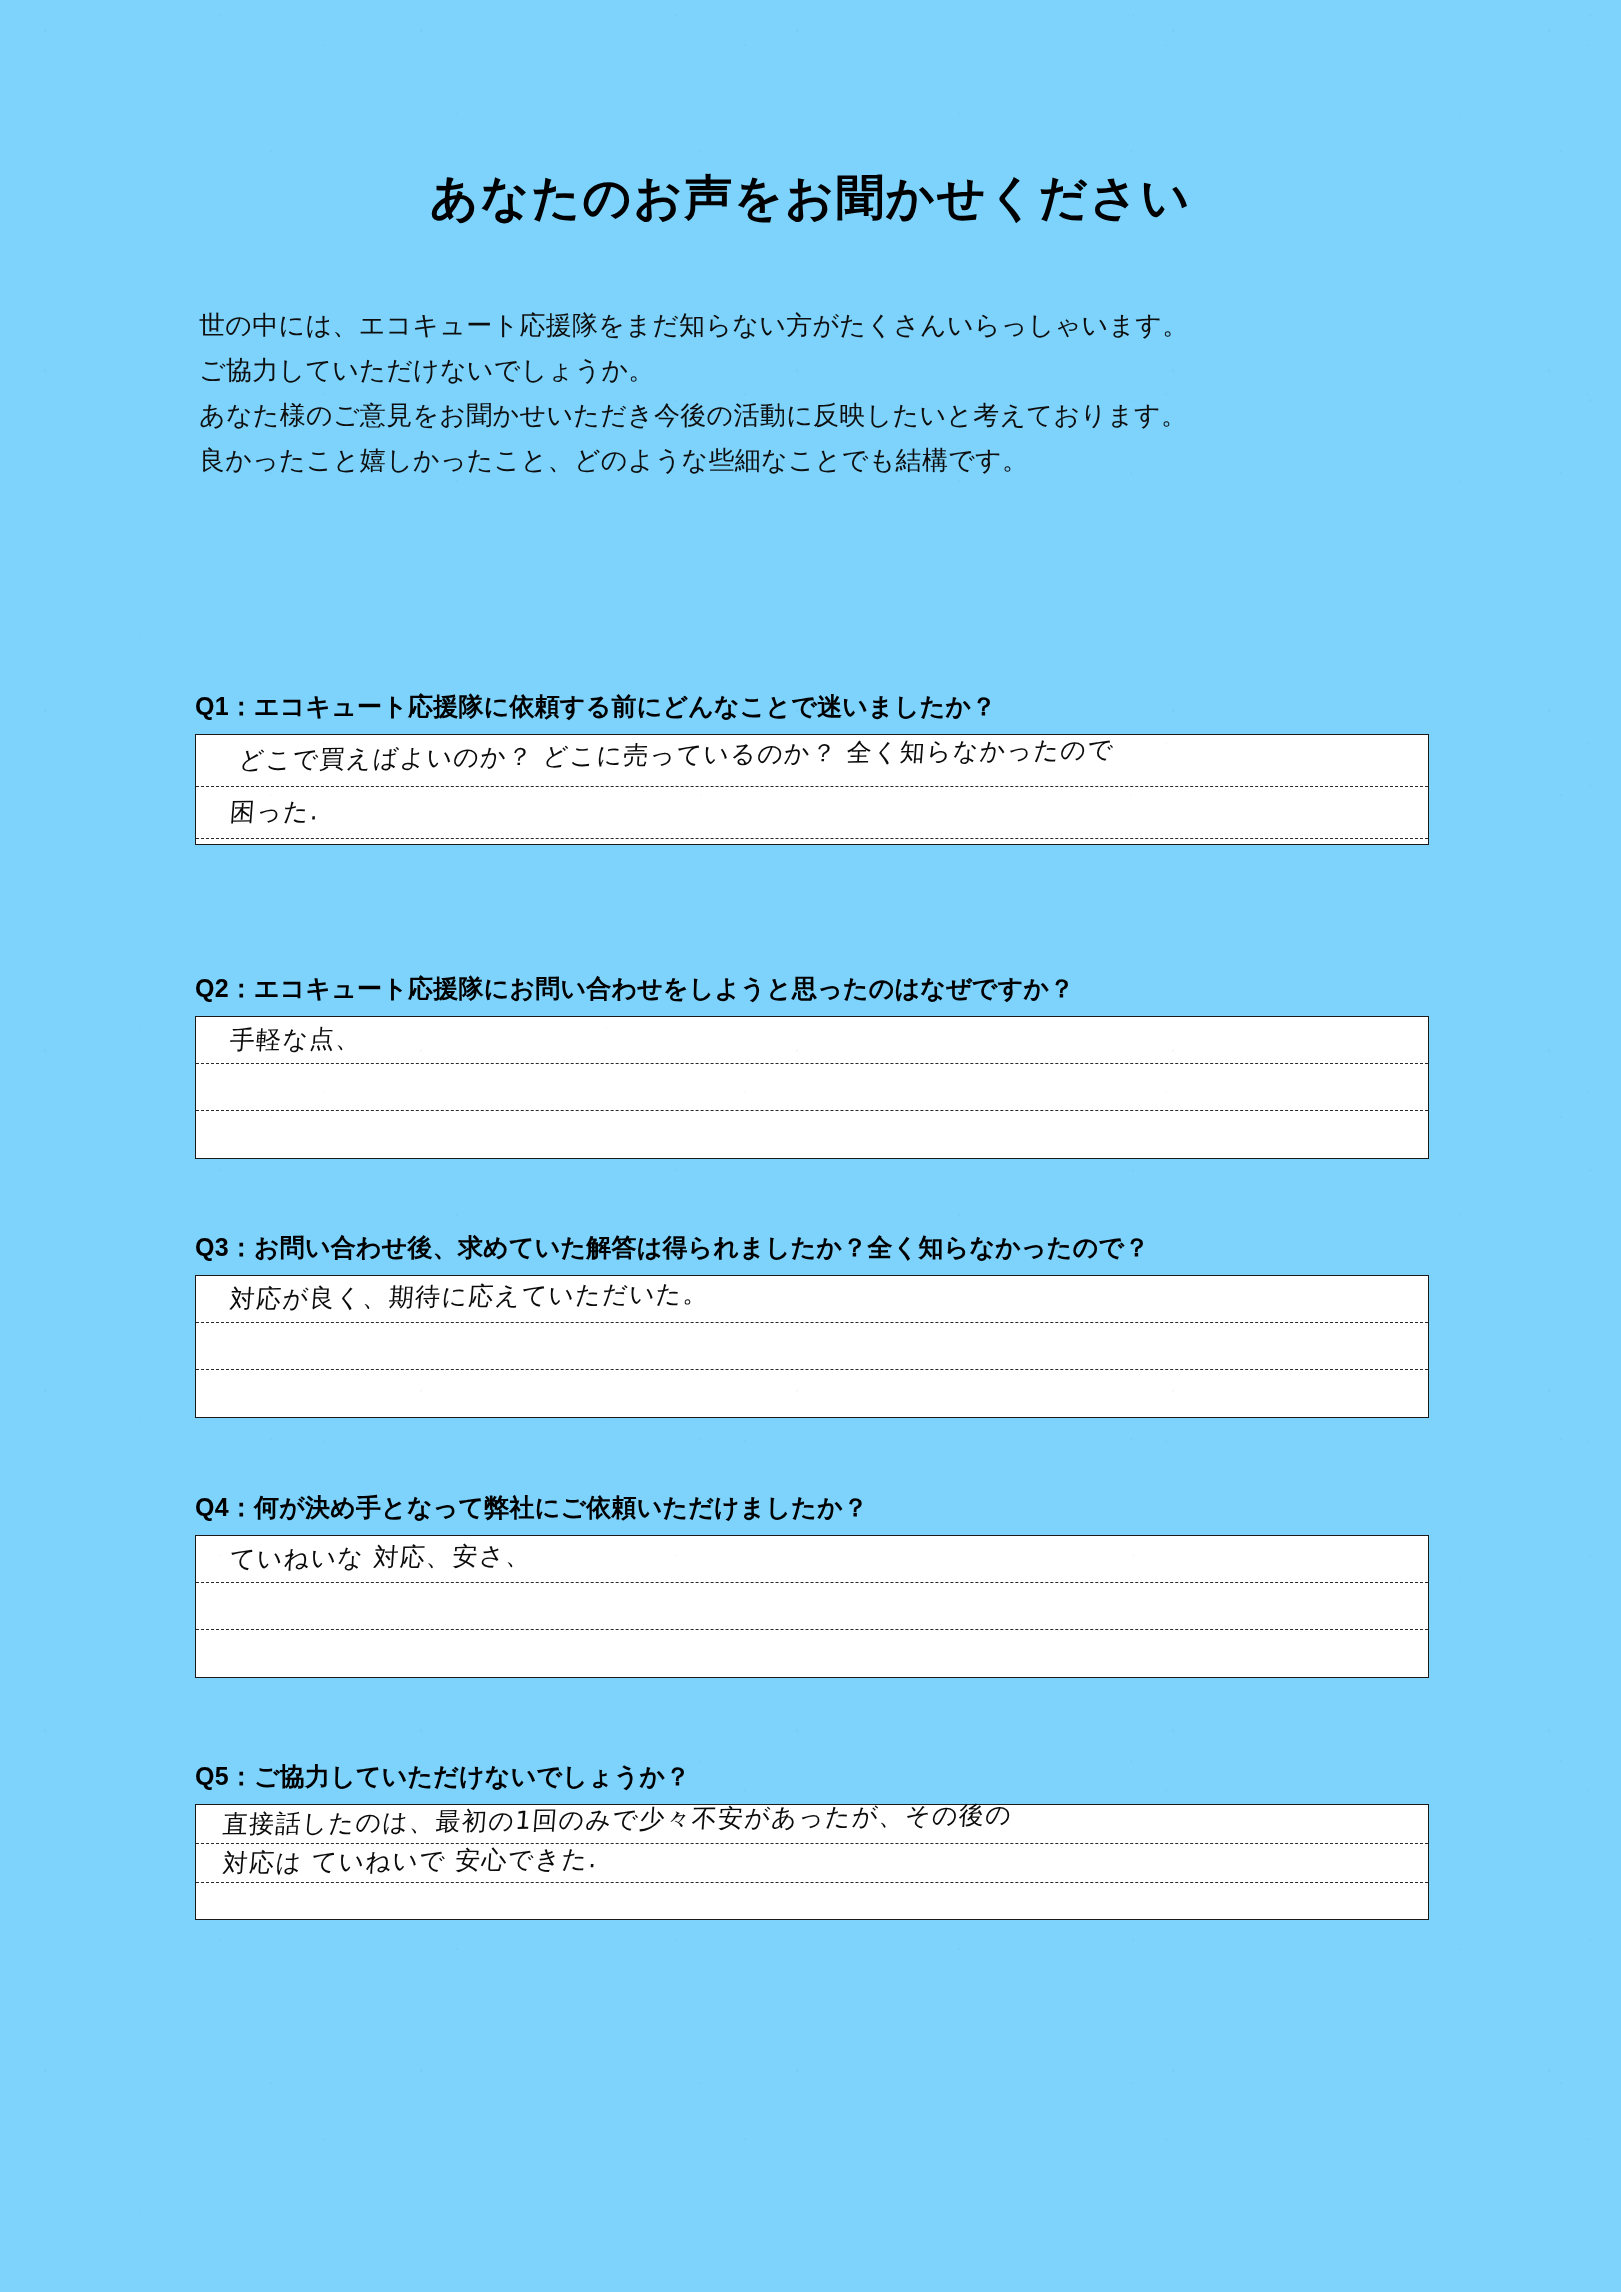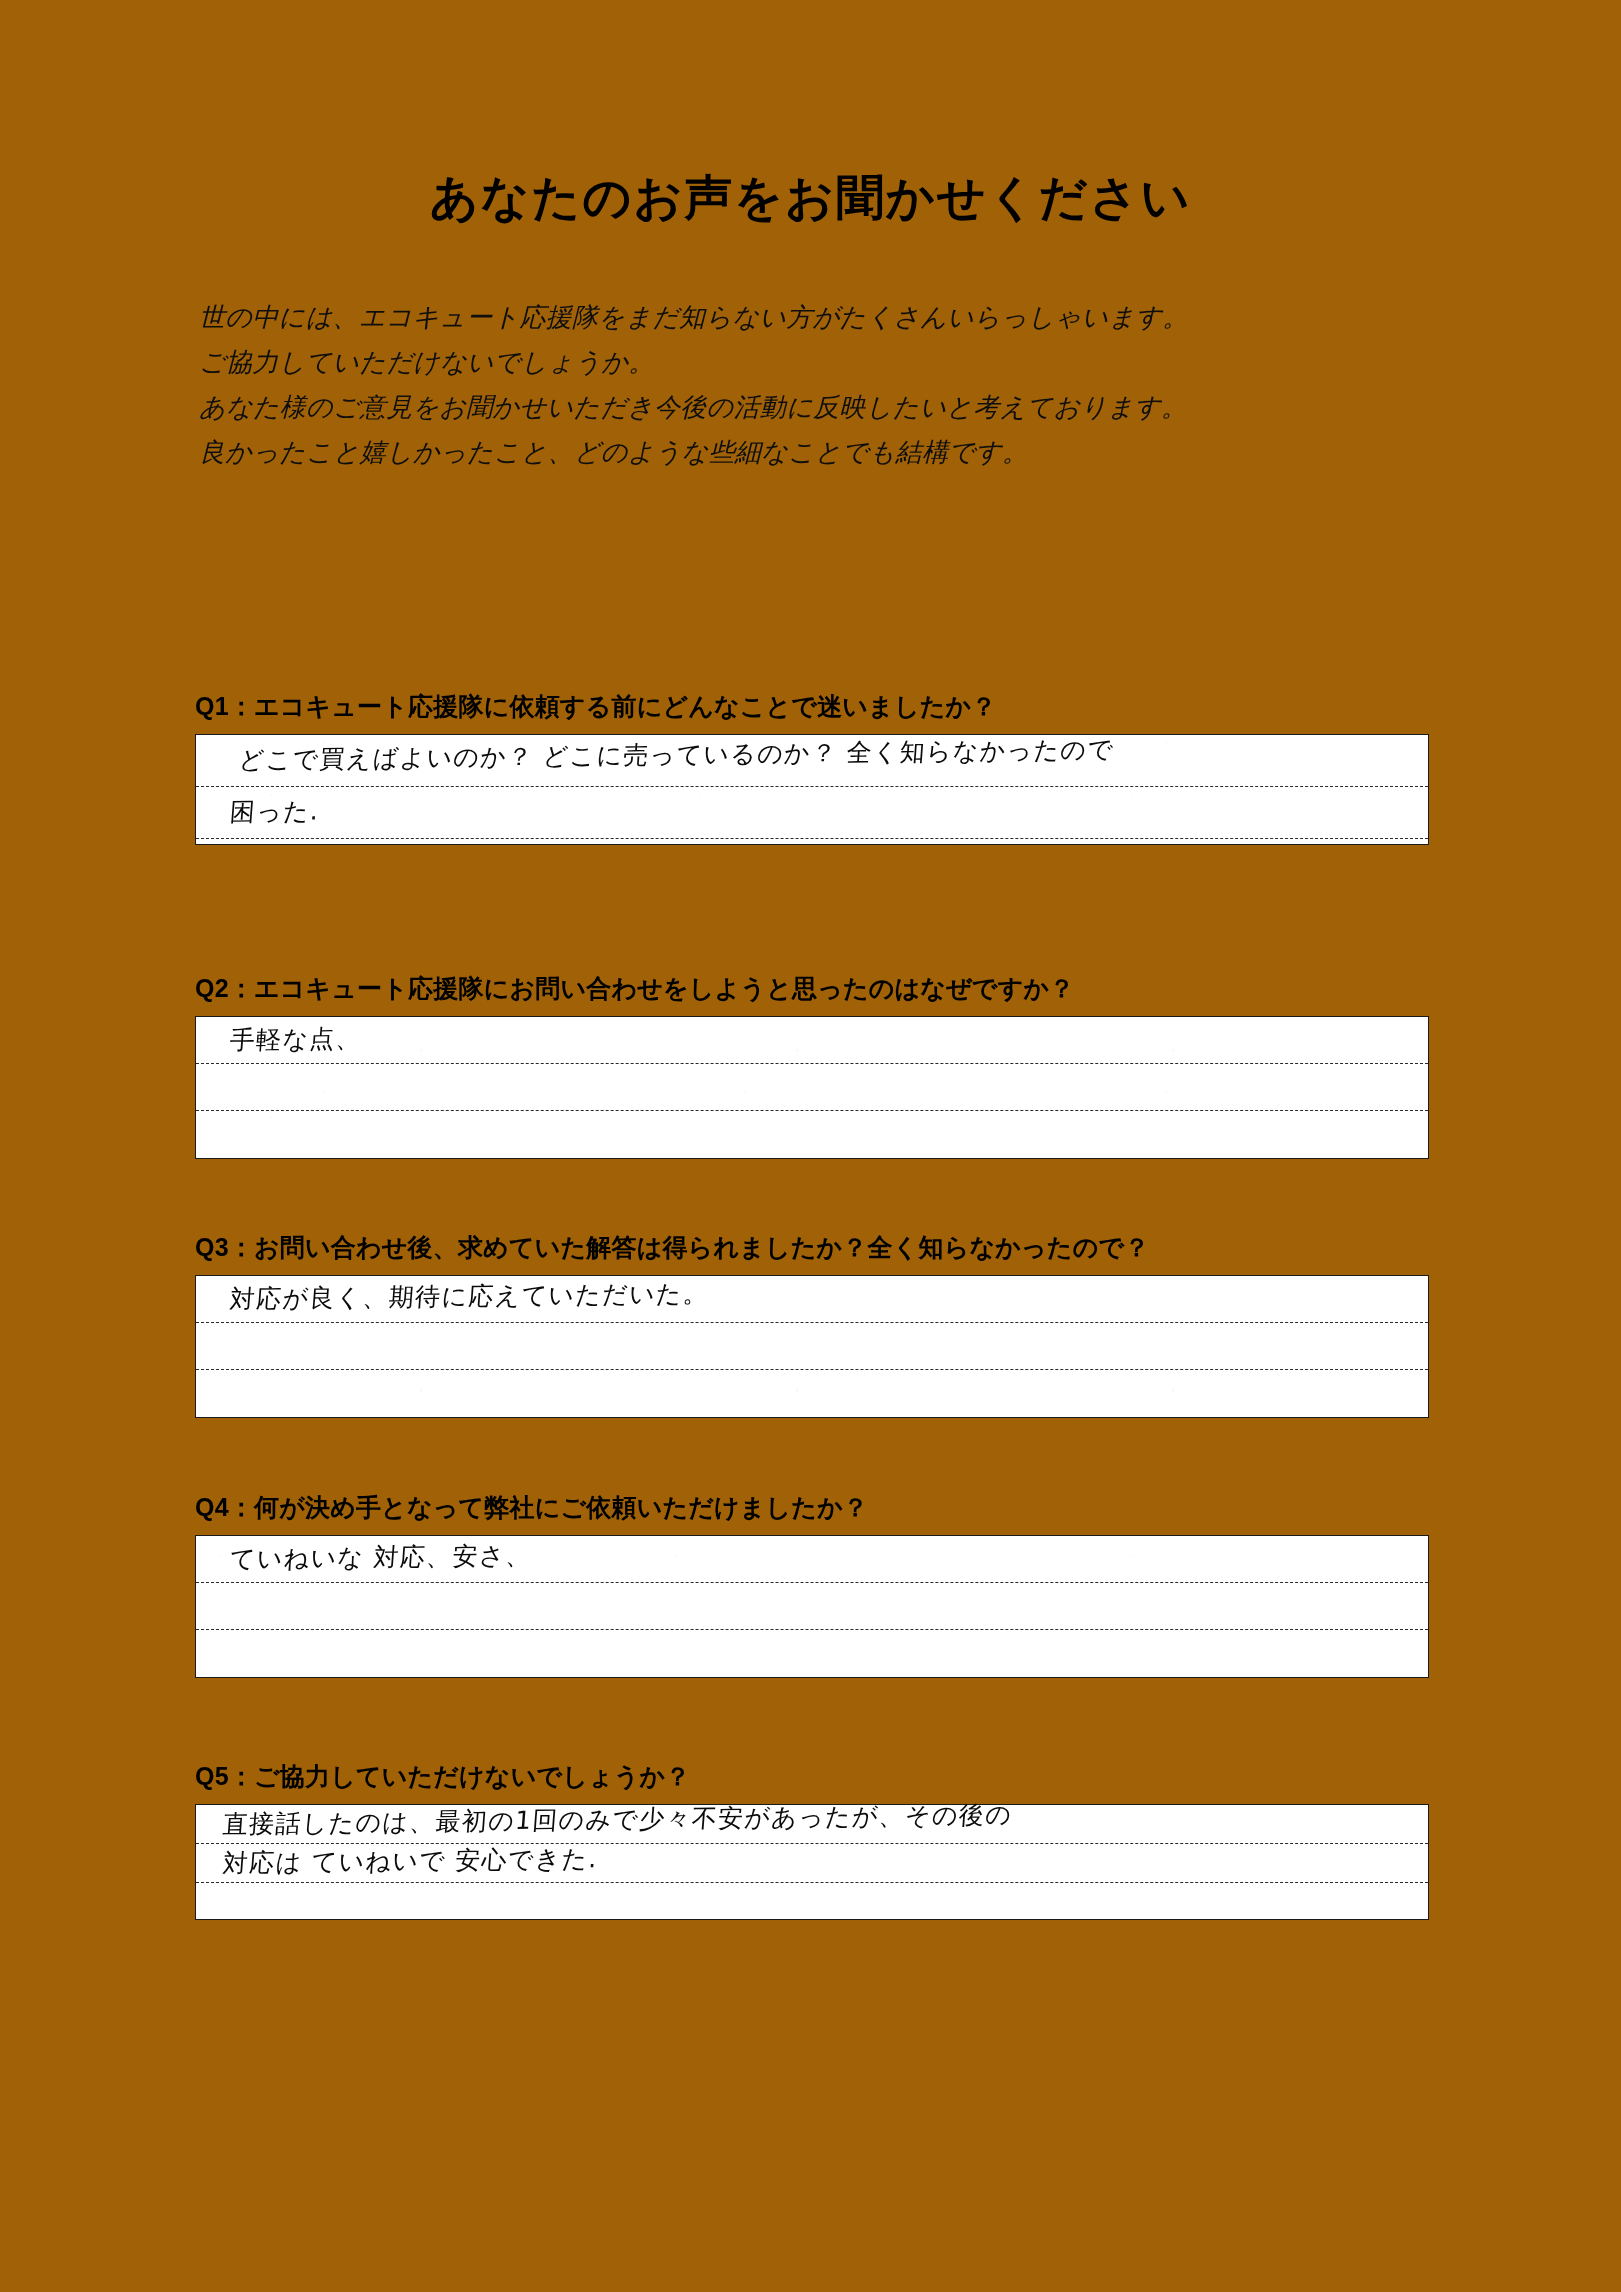--- a/index.html
+++ b/index.html
@@ -8,21 +8,21 @@
     background: #ffffff;
   }
   body {
     font-family: "Liberation Sans", "DejaVu Sans", sans-serif;
     color: #111111;
   }
   #page {
     position: relative;
     width: 1621px;
     height: 2293px;
-    background: #a16207;
+    background: #7dd3fc;
     overflow: hidden;
   }
   
   #scan-noise {
     position: absolute;
     inset: 0;
     pointer-events: none;
     background:
       radial-gradient(circle at 12% 9%, rgba(0,0,0,0.035) 0 1.1px, transparent 1.4px),
       radial-gradient(circle at 48% 4%, rgba(0,0,0,0.03) 0 0.9px, transparent 1.3px),
@@ -52,23 +52,22 @@
     font-weight: bold;
     letter-spacing: 1.8px;
     color: #000;
     white-space: nowrap;
   }
 
   
   .intro {
     position: absolute;
     left: 199px;
-    top: 304px;
+    top: 312px;
     width: 1236px;
-    font-style: italic;
   }
   .intro-line {
     font-size: 26px;
     line-height: 1.0;
     height: 45px;
     color: #0e0e0e;
     white-space: nowrap;
     letter-spacing: 0.3px;
     font-weight: 500;
   }

